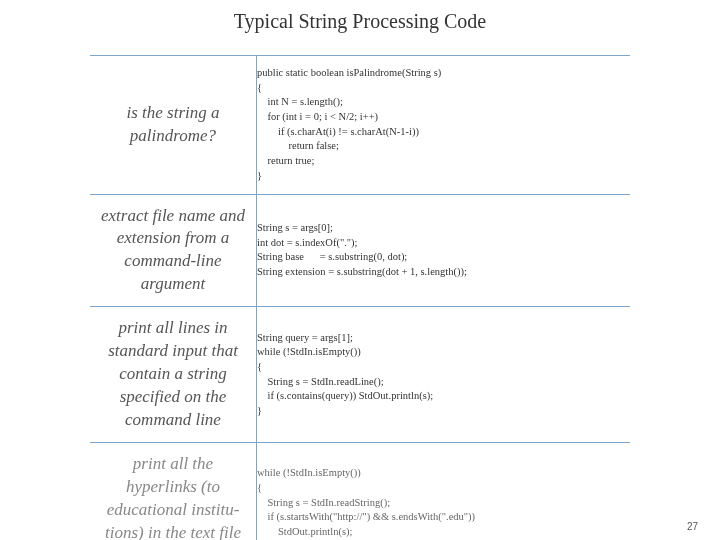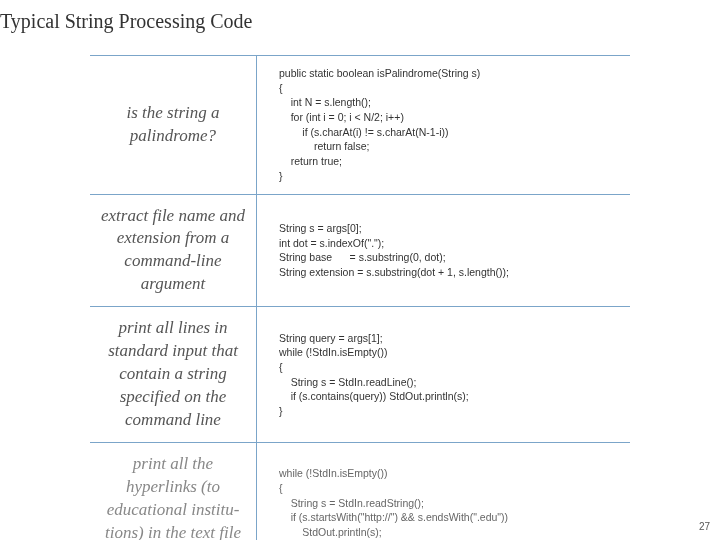--- a/index.html
+++ b/index.html
@@ -1,24 +1,24 @@
 <!DOCTYPE html>
 <html><head>
 <meta charset="utf-8">
 <style>
   html,body{margin:0;padding:0;width:720px;height:540px;background:#fff;font-family:sans-serif;position:relative}
-  .title{font-family:'Comic Sans MS','Chalkboard SE',cursive;font-size:20px;color:#333;margin:10px 0 22px 0;font-weight:400}
+  .title{font-family:'Comic Sans MS','Chalkboard SE',cursive;font-size:20px;color:#333;text-align:center;margin:10px 0 22px 0;font-weight:400}
   .tbl{margin:0 auto;border-collapse:collapse;width:540px}
   .tbl tr{border-top:1px solid #7ba5c9;border-bottom:1px solid #7ba5c9}
   .tbl td{vertical-align:middle;padding:10px 8px}
   .tbl td.desc{width:150px;text-align:center;font-family:Georgia,'Times New Roman',serif;font-style:italic;font-size:17px;color:#555;line-height:1.35;border-right:1px solid #7ba5c9}
-  .tbl td.code{font-family:Liberation Sans, sans-serif;font-size:10.5px;color:#333;white-space:pre;line-height:1.4;padding-left:22px}
+  .tbl td.code{font-family:Liberation Serif, serif;font-size:10.5px;color:#333;white-space:pre;line-height:1.4;padding-left:0}
   .tbl tr.last td.desc{color:#888}
   .tbl tr.last td.code{color:#666}
-  .pagenum{position:absolute;right:10px;bottom:8px;font-size:10px;color:#555;font-family:Arial,sans-serif}
+  .pagenum{position:absolute;right:22px;bottom:8px;font-size:10px;color:#555;font-family:Arial,sans-serif}
 </style>
 </head>
 <body>
 
 <div class="title">Typical String Processing Code</div>
 
 <table class="tbl">
   <tbody>
       <tr>
     <td class="desc">is the string

